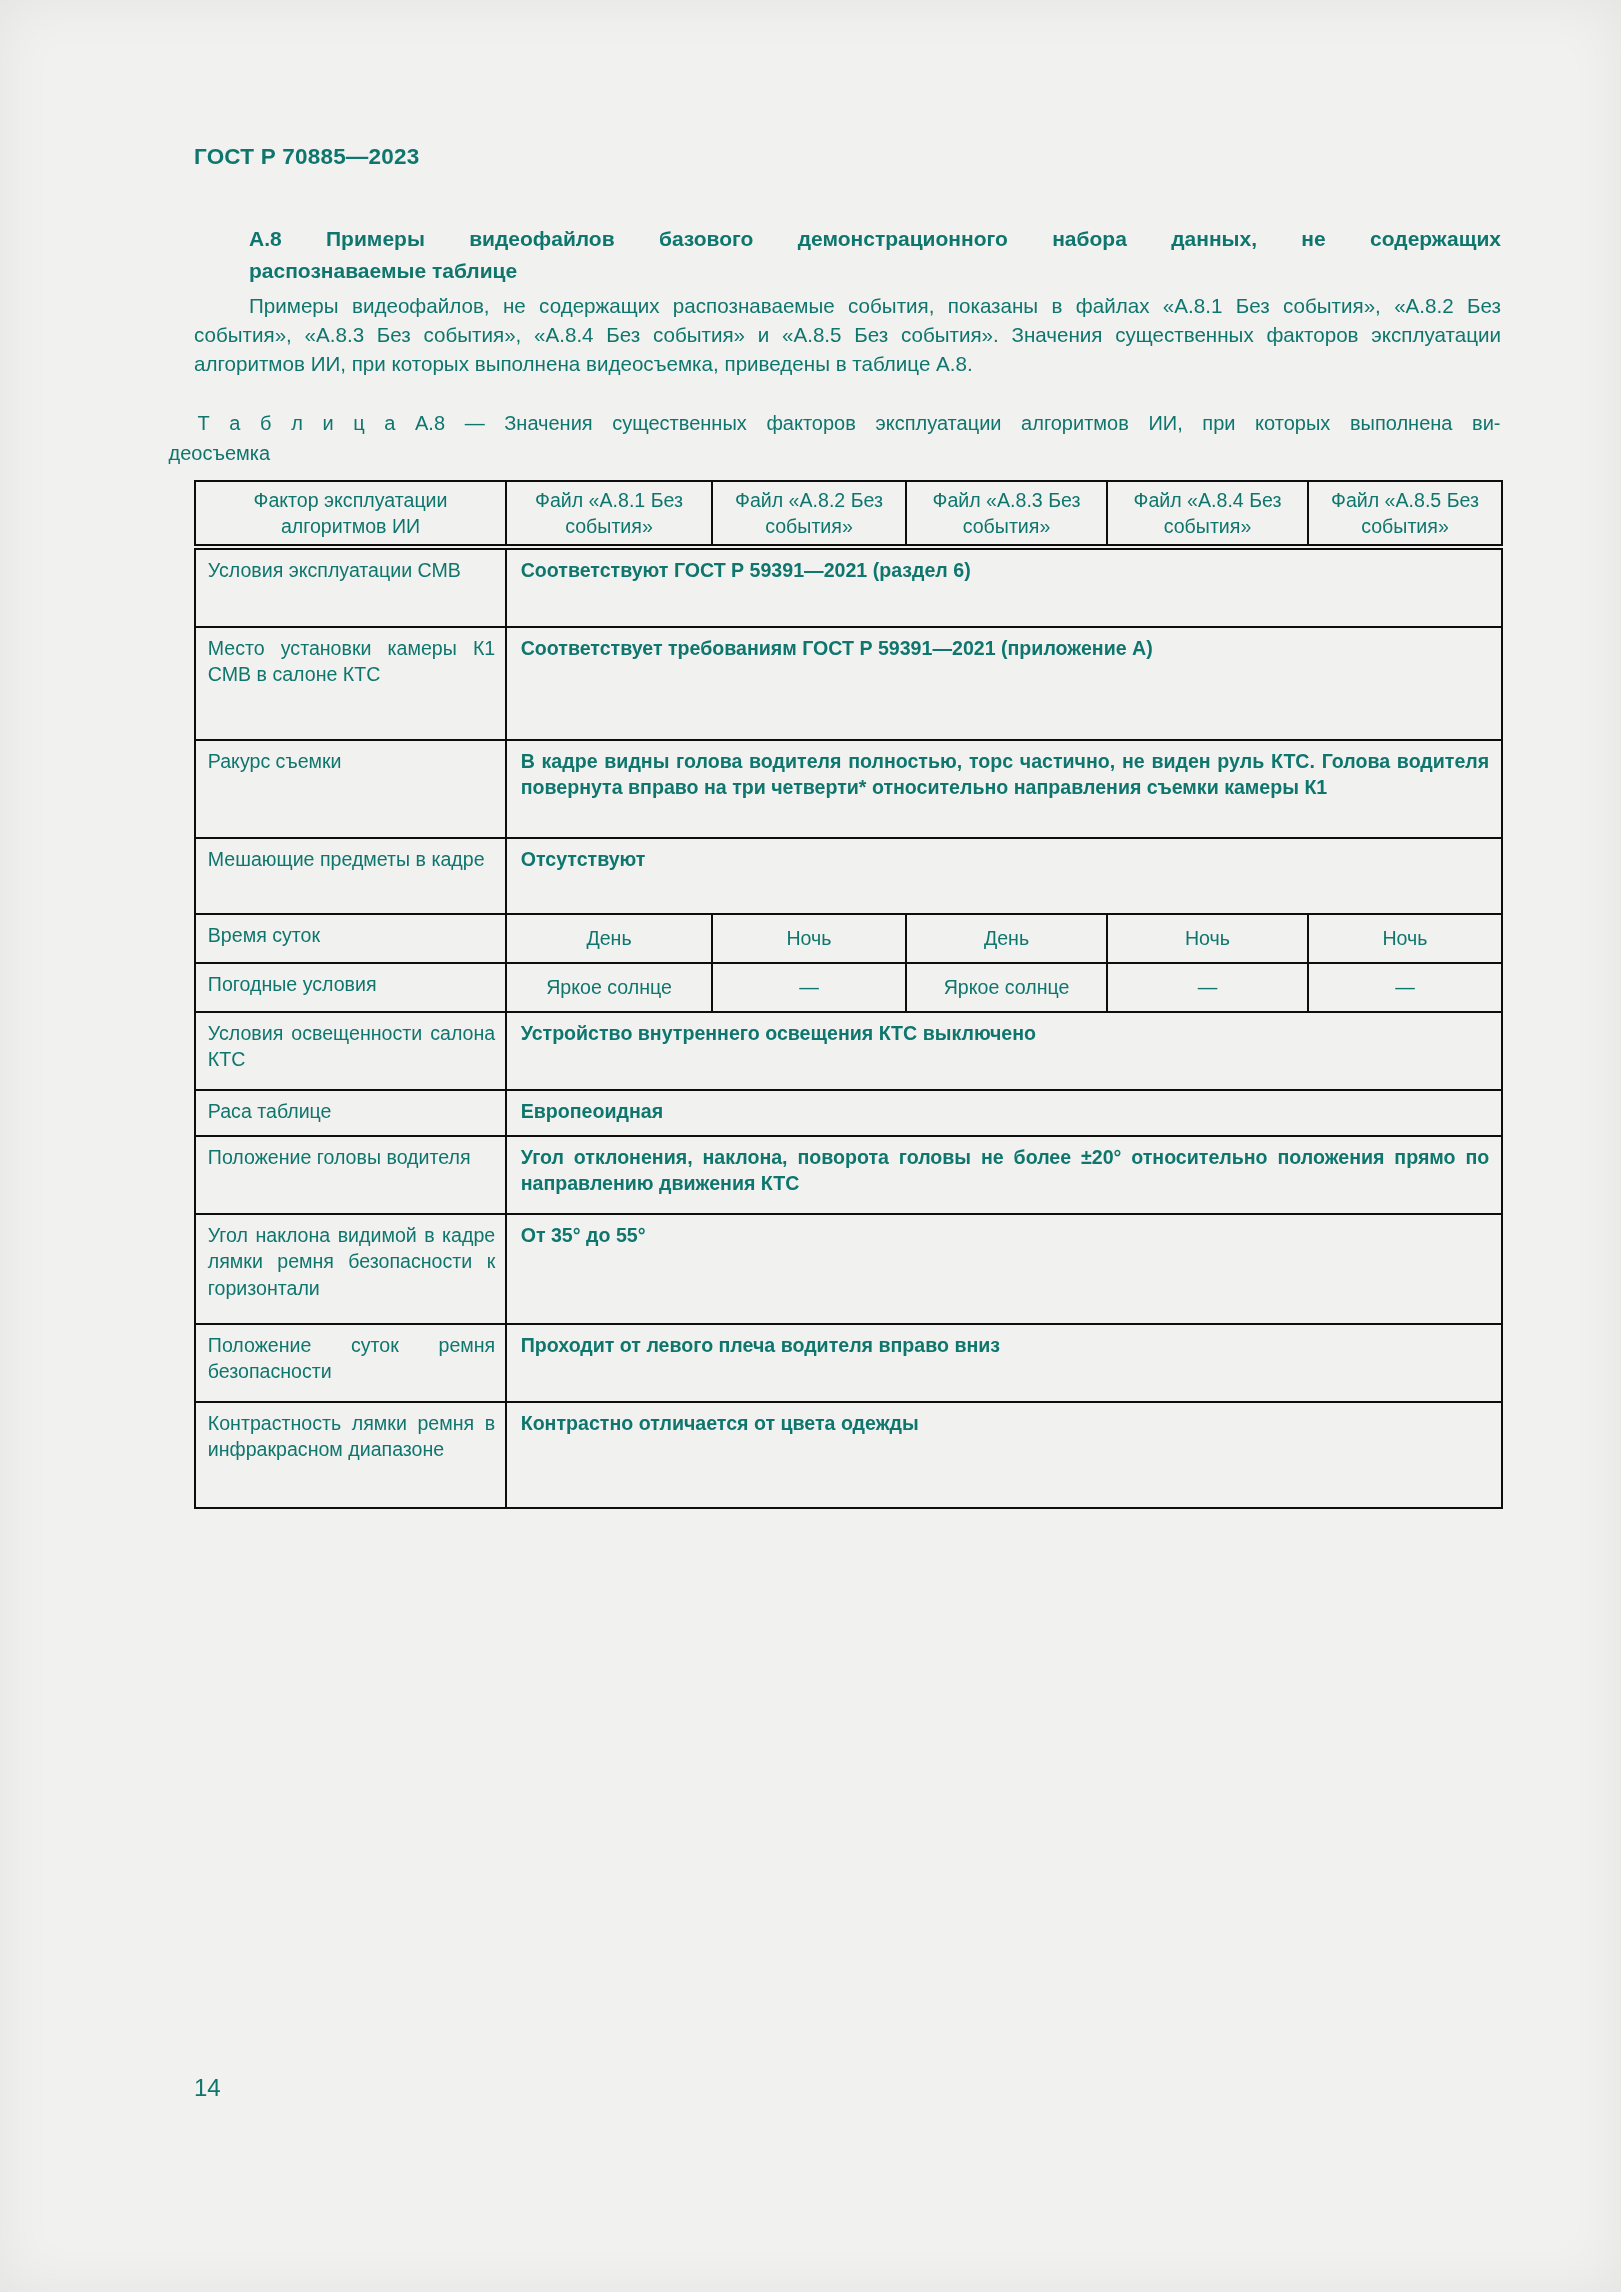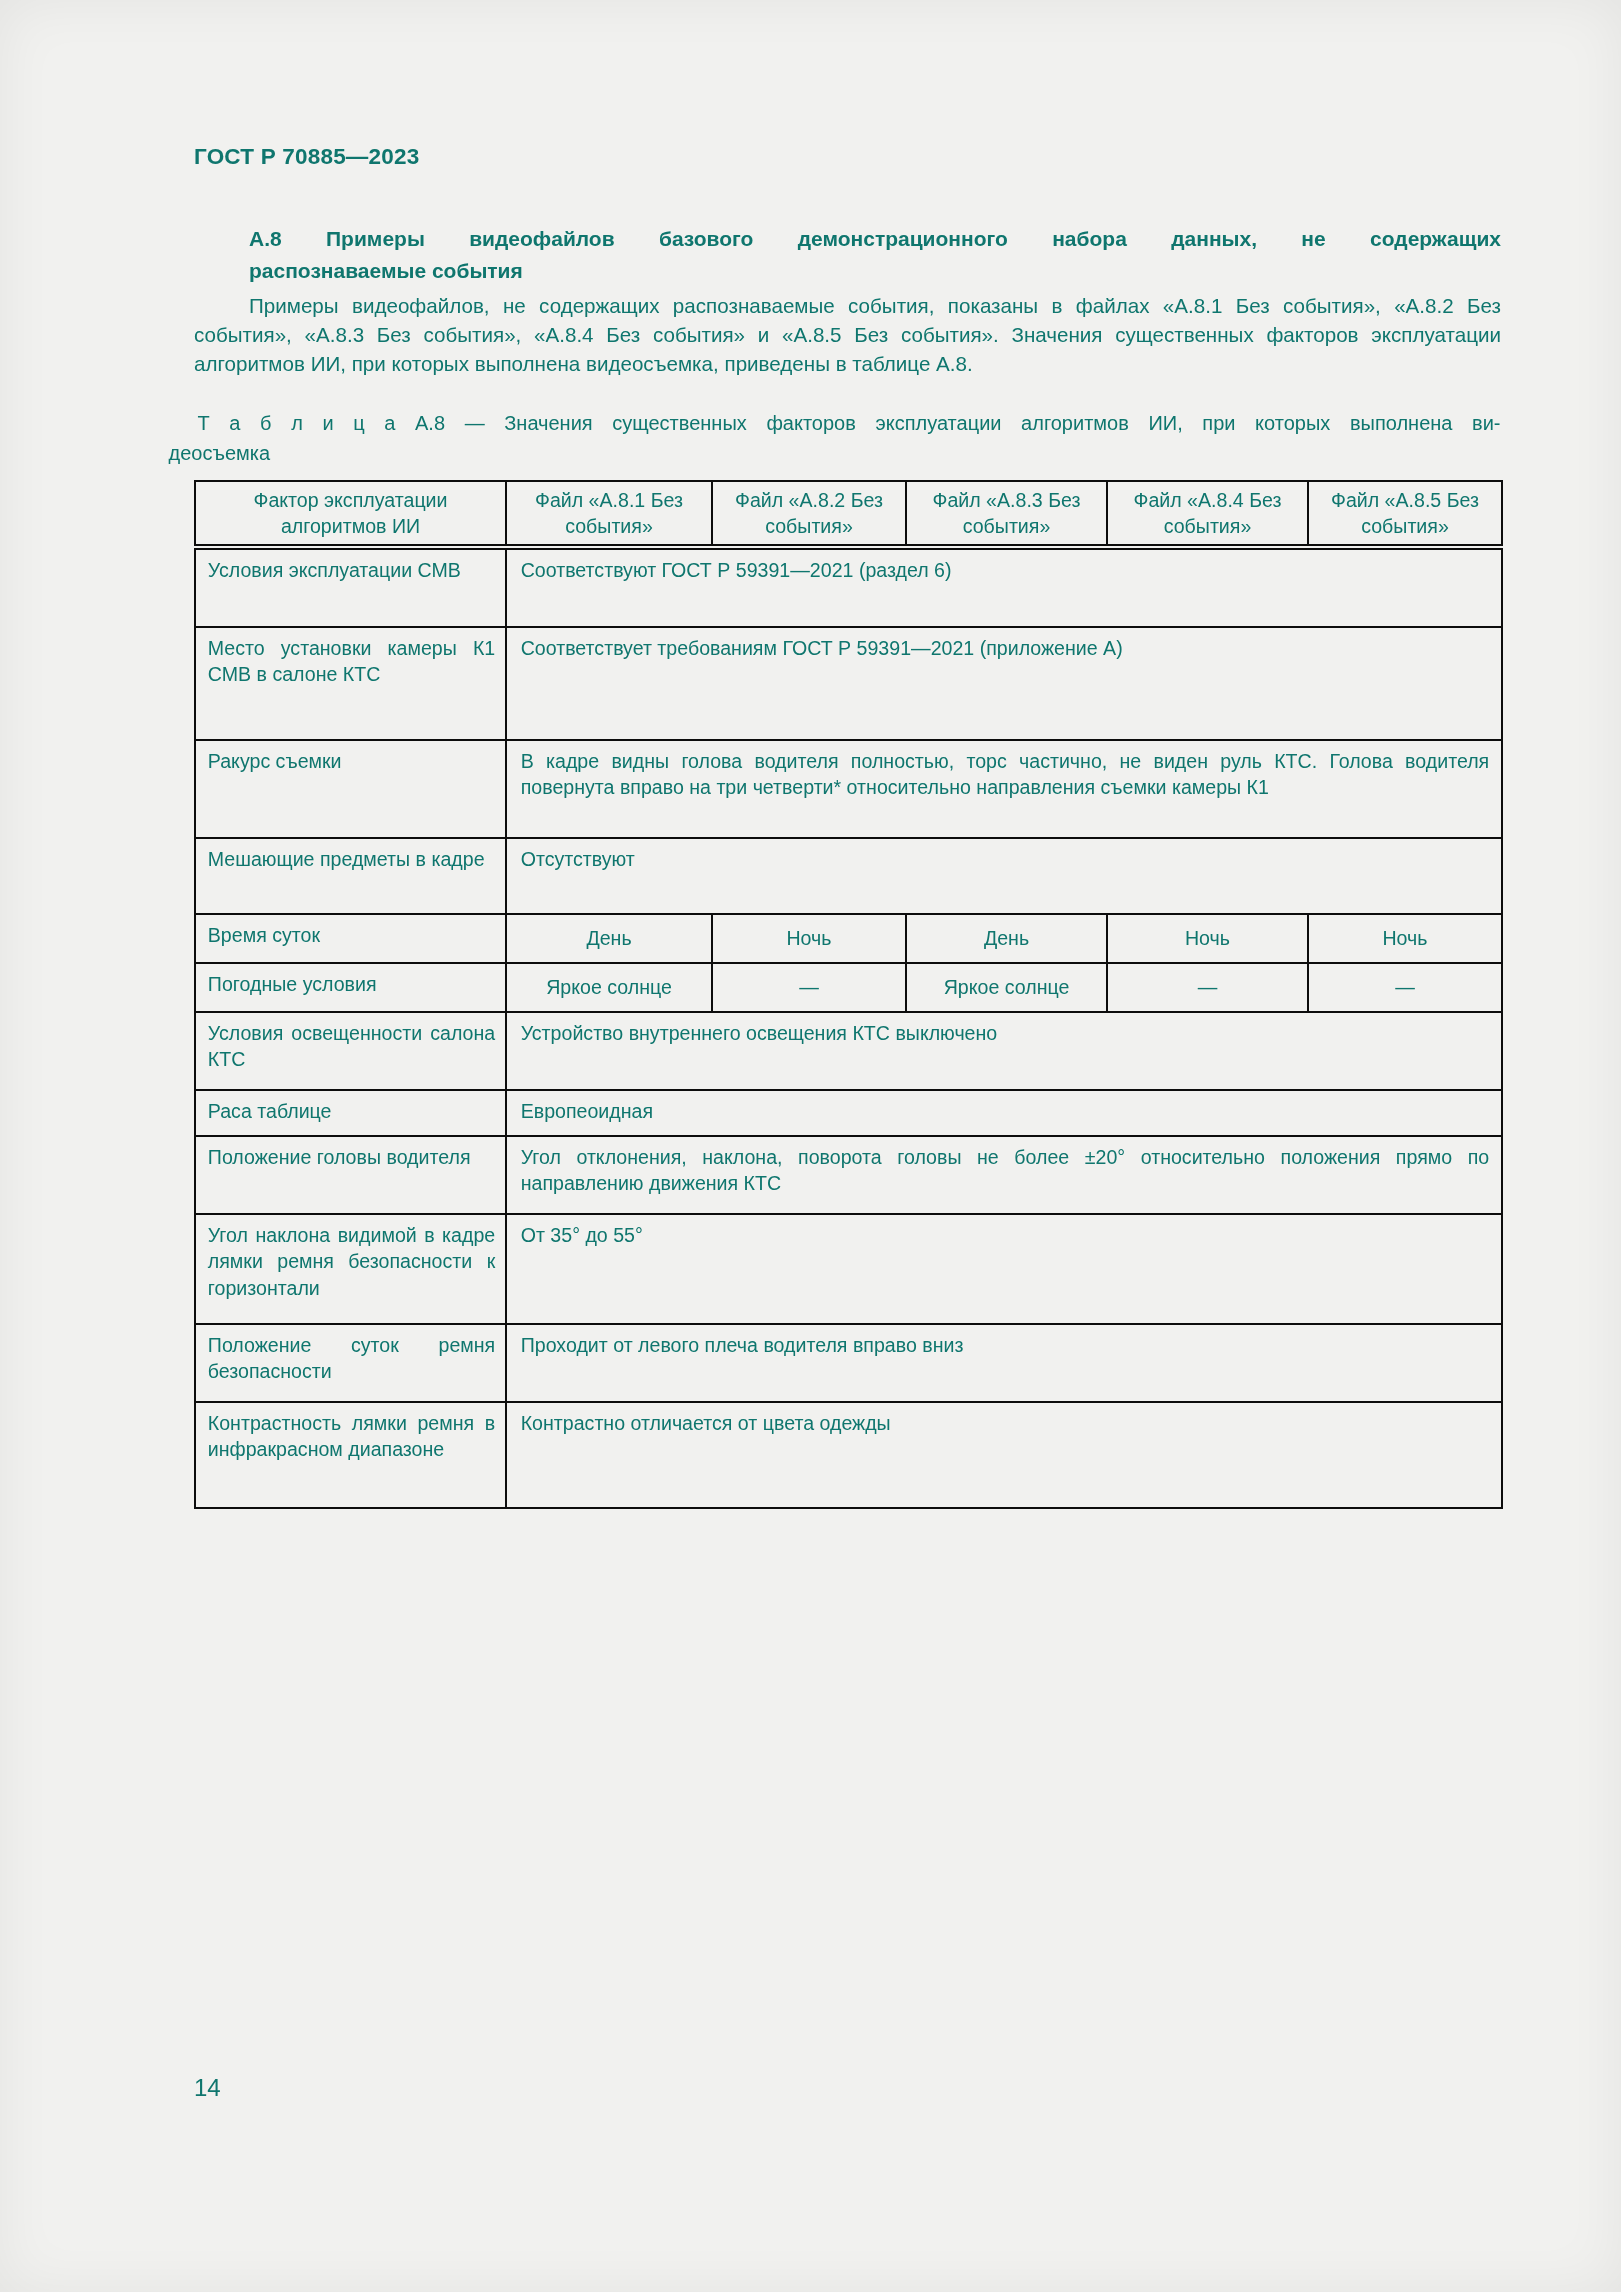--- a/index.html
+++ b/index.html
@@ -104,20 +104,21 @@
     padding: 3.9px 7.8px;
   }
   table.a8 td.label {
     text-align: justify;
     padding-left: 11.8px;
     padding-right: 9.8px;
   }
   table.a8 td.val {
     text-align: justify;
     padding-left: 13.7px;
+    font-weight: bold;
   }
   table.a8 td.center {
     text-align: center;
     vertical-align: middle;
     padding-top: 2px;
     padding-bottom: 2px;
   }
   .page-number {
     position: absolute;
     left: 194px;
@@ -129,21 +130,21 @@
 <body>
 
 <div class="page">
 
   <div class="doc-code">ГОСТ Р 70885—2023</div>
 
   <div class="content">
 
     <h2 class="heading">
       <span class="h-line1">А.8 Примеры видеофайлов базового демонстрационного набора данных, не содержащих</span>
-      <span class="h-line2">распознаваемые события</span>
+      <span class="h-line2">распознаваемые таблице</span>
     </h2>
 
     <p class="para">Примеры видеофайлов, не содержащих распознаваемые события, показаны в файлах «А.8.1 Без события», «А.8.2 Без события», «А.8.3 Без события», «А.8.4 Без события» и «А.8.5 Без события». Значения существенных факторов эксплуатации алгоритмов ИИ, при которых выполнена видеосъемка, приведены в таблице А.8.</p>
 
     <p class="caption">
       <span class="cap-line1">Т а б л и ц а   А.8 — Значения существенных факторов эксплуатации алгоритмов ИИ, при которых выполнена ви-</span>
       <span class="cap-line2">деосъемка</span>
     </p>
 
     <div class="tbl-wrap">

